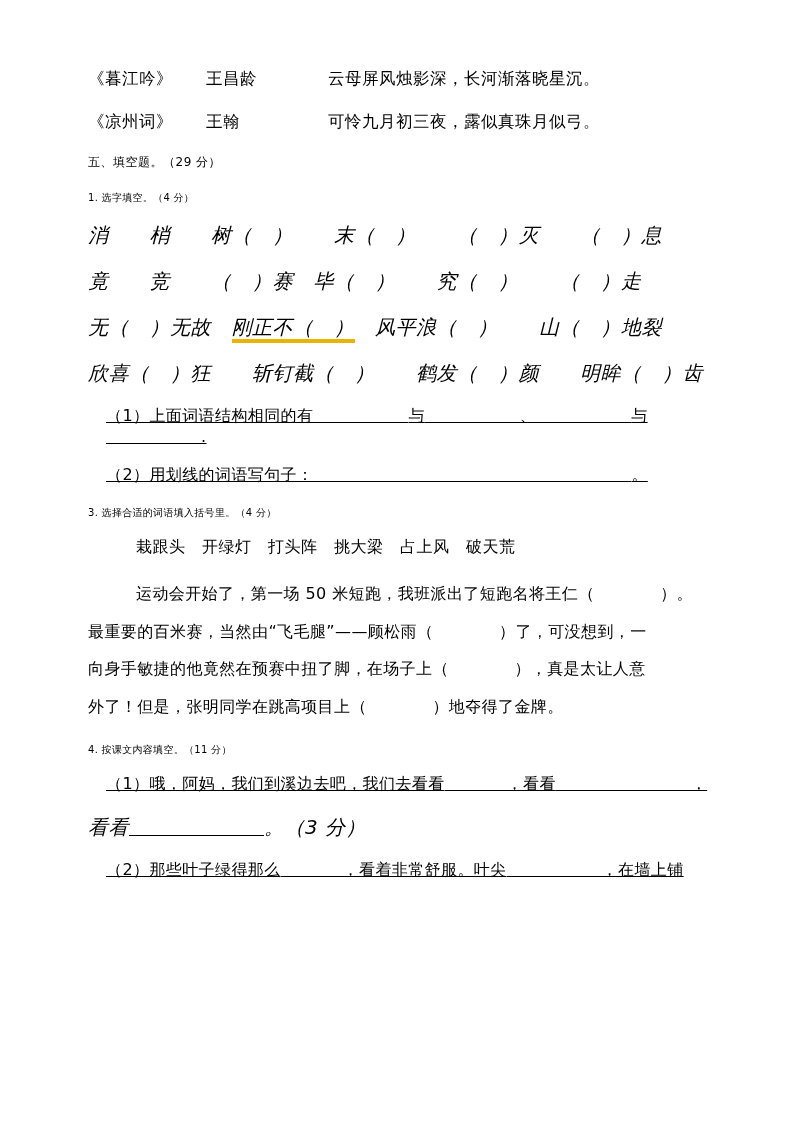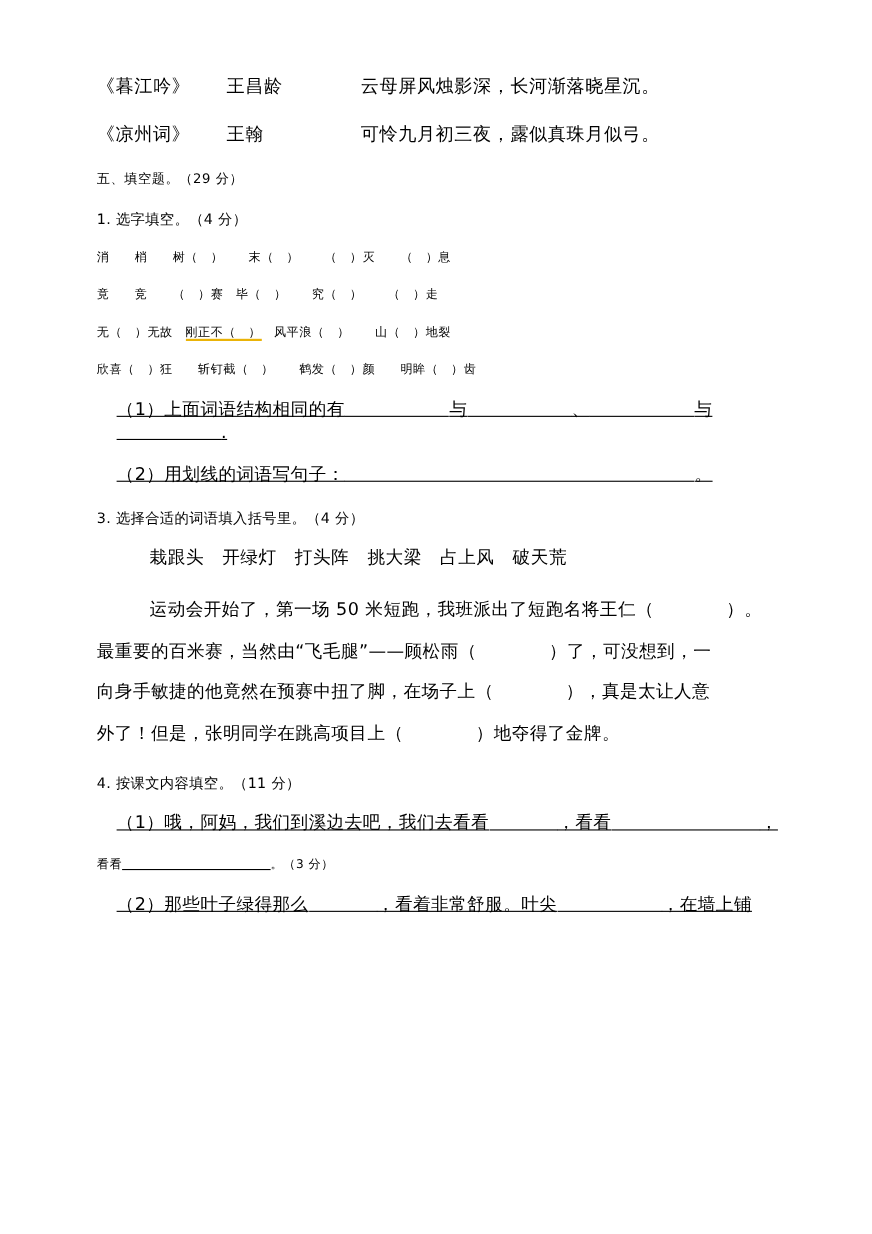--- a/index.html
+++ b/index.html
@@ -50,30 +50,31 @@
   }
 
   
   .section-head {
     font-size: 12px;
     margin-top: 8px;
     margin-bottom: 20px;
     letter-spacing: 0.5px;
   }
   .qnum {
-    font-size: 13px;
+    font-size: 10px;
     margin-top: 20px;
     margin-bottom: 17px;
     letter-spacing: 0.3px;
   }
   .ansline {
-    font-size: 11px;
+    font-size: 20px;
     margin-bottom: 19px;
     letter-spacing: 0.5px;
     white-space: pre;
+    font-style: italic;
   }
   .ansline-ind2 {
     font-size: 16px;
     margin-bottom: 19px;
     letter-spacing: 0.5px;
     white-space: pre;
     padding-left: 48px;
   }
   .para {
     font-size: 16px;
@@ -93,21 +94,21 @@
     margin-bottom: 19px;
     letter-spacing: 0.4px;
     padding-left: 18px;
     white-space: pre-wrap;
     text-decoration: underline;
   }
   .blank-s { display:inline-block; border-bottom: 1px solid #000; width: 62px; height: 1em; vertical-align: -2px;}
   .blank-m { display:inline-block; border-bottom: 1px solid #000; width: 95px; height: 1em; vertical-align: -2px;}
   .blank-l { display:inline-block; border-bottom: 1px solid #000; width: 135px; height: 1em; vertical-align: -2px;}
   .blank-xl { display:inline-block; border-bottom: 1px solid #000; width: 318px; height: 1em; vertical-align: -2px;}
-  .uline-word { border-bottom: 2px solid #eab308; }
+  .uline-word { border-bottom: 4px solid #eab308; }
 </style>
 </head>
 <body>
 
 <div class="page">
   <div class="content">
 
     <div>
       <div class="poem-row">
         <span class="poem-title">《暮江吟》</span>

